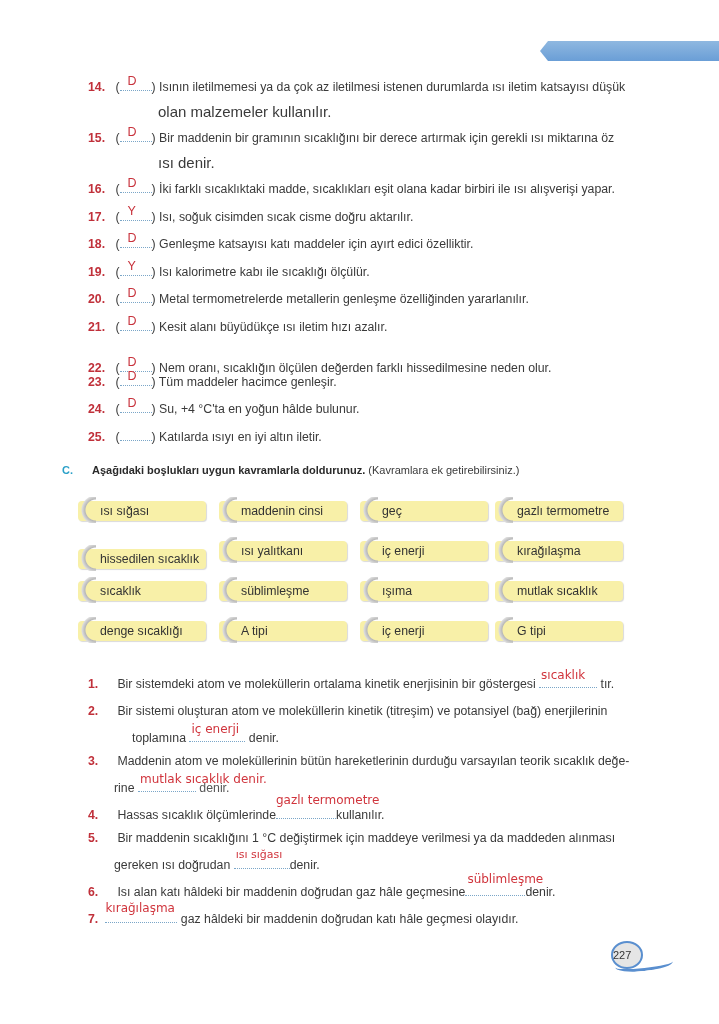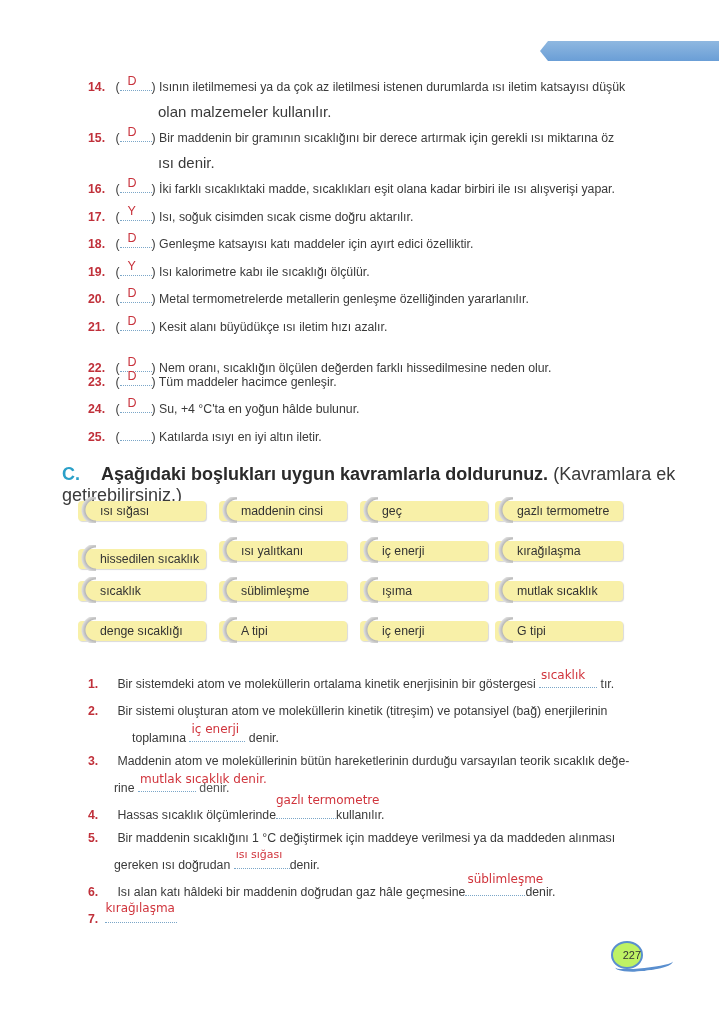--- a/index.html
+++ b/index.html
@@ -17,40 +17,40 @@
     position: absolute; left: 36px; top: 3px; font-size: 11px; font-weight: bold; color: #1d2c3c; margin-top: 39px;
   }
   .tf-item { position: absolute; left: 88px; font-size: 12.3px; line-height: 16px; width: 560px; }
   .num { color: #c0303a; font-weight: bold; display: inline-block; width: 24px; }
   .paren { display: inline-block; }
   .blank {
     display: inline-block; width: 32px; border-bottom: 1px dotted #7aa6c8; position: relative; height: 11px; vertical-align: baseline;
   }
   .blank .ans { position: absolute; left: 8px; top: -6px; color: #c8323c; font-size: 12.5px; }
   .cont { position: absolute; left: 158px; font-size: 15px; }
-  .sec-c { position: absolute; left: 62px; top: 464px; font-size: 18px; }
+  .sec-c { position: absolute; left: 62px; top: 464px; font-size: 11px; }
   .sec-c .letter { color: #2aa0c8; font-weight: bold; margin-right: 16px; }
   .sec-c .bold { font-weight: bold; color: #2a2a2a; }
   .chips { position: absolute; left: 78px; top: 501px; }
   .chip {
     position: absolute; width: 128px; height: 20px; background: #f8f0a8; border-radius: 4px;
     box-shadow: 1px 1px 1px rgba(0,0,0,0.15);
   }
   .chip .curl {
     position: absolute; left: -4px; top: -4px; width: 22px; height: 26px;
     background: radial-gradient(circle at 100% 50%, transparent 10px, #b9b9b9 11px, #dcdcdc 14px, transparent 15px);
   }
   .chip .label { position: absolute; left: 22px; top: 3px; font-size: 12.3px; color: #333; white-space: nowrap; }
   .fill-item { position: absolute; left: 88px; font-size: 12.3px; width: 560px; }
   .fill-item .n { color: #c0303a; font-weight: bold; display: inline-block; width: 26px; }
   .fblank { display: inline-block; border-bottom: 1px dotted #7aa6c8; position: relative; height: 11px; }
   .fans { position: absolute; color: #d0343c; font-family: "DejaVu Sans", sans-serif; font-size: 12px; white-space: nowrap; }
   .page-num {
     position: absolute; left: 611px; top: 941px; width: 28px; height: 24px; border: 2px solid #5a8fcf; border-radius: 50%;
-    font-size: 11px; text-align: right; line-height: 24px; color: #333; background: #bef264;
+    font-size: 11px; text-align: left; line-height: 24px; color: #333; background: #e5e5e5;
   }
   .page-swoosh {
     position: absolute; left: 615px; top: 958px; width: 58px; height: 10px;
     border-bottom: 3px solid #5a8fcf; border-radius: 0 0 50% 50%; transform: rotate(-6deg);
   }
 </style>
 </head>
 <body>
 
 <div class="unit-banner">
@@ -240,16 +240,17 @@
 </div>
 
 <div class="fill-item" style="top:884px">
   <span class="n">6.</span>
   <span>Isı alan katı hâldeki bir maddenin doğrudan gaz hâle geçmesine</span><span class="fblank" style="width:60px"><span class="fans" style="left:2px;top:-12px">süblimleşme</span></span><span>denir.</span>
 </div>
 
 <div class="fill-item" style="top:911px">
   <span class="n" style="width:14px">7.</span>
   <span class="fblank" style="width:72px"><span class="fans" style="left:0;top:-10px">kırağılaşma</span></span>
+  <span>gaz hâldeki bir maddenin doğrudan katı hâle geçmesi olayıdır.</span>
 </div>
 
 <div class="page-swoosh"></div>
 <div class="page-num">227</div>
 
 </body></html>

